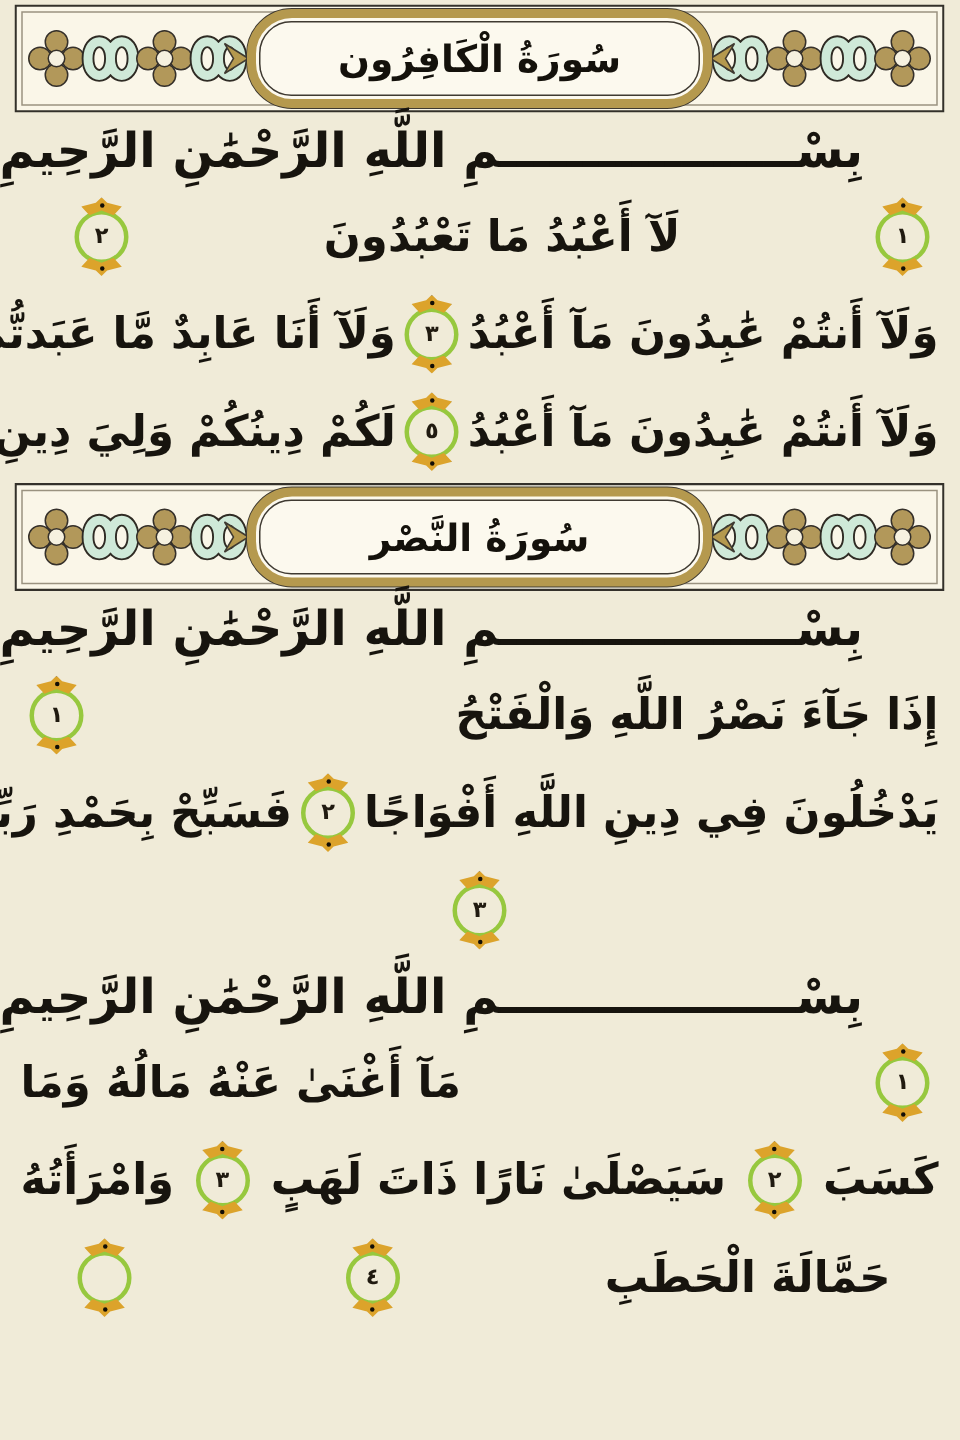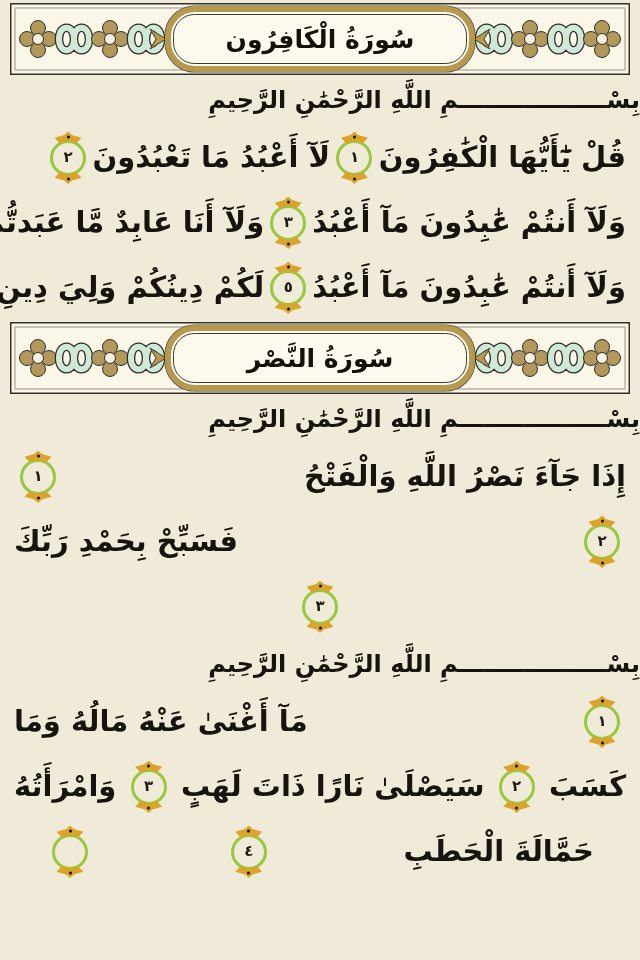--- a/index.html
+++ b/index.html
@@ -11,22 +11,22 @@
   }
   .page{width:640px;height:960px;direction:rtl;}
 
   
   .banner{margin:2px 10px 0;height:72px;}
   .banner.first{margin-top:3px;}
   .banner svg{display:block;width:620px;height:72px;}
 
   
   .bismillah{
-    height:50px;line-height:50px;text-align:right;
-    font-size:24px;font-weight:bold;color:#17140e;
+    height:50px;line-height:50px;text-align:left;
+    font-size:32px;font-weight:bold;color:#17140e;
     white-space:nowrap;
   }
 
   
   .line{
     display:flex;align-items:center;justify-content:space-between;
     height:65px;padding:0 14px;
     font-size:29px;font-weight:bold;color:#17140e;
     white-space:nowrap;
   }
@@ -107,21 +107,20 @@
   <section>
     <div class="banner first">
       <svg viewBox="0 0 620 72">
         <use href="#banner-frame"></use>
         <text x="310" y="45" text-anchor="middle" font-family="DejaVu Sans, sans-serif" font-size="25" font-weight="bold" fill="#14110b">سُورَةُ الْكَافِرُون</text>
       </svg>
     </div>
     <div class="bismillah">بِسْــــــــــــــــــمِ اللَّهِ الرَّحْمَٰنِ الرَّحِيمِ</div>
     <div>
       <div class="line end40">
-        <span class="txt">قُلْ يَٰٓأَيُّهَا الْكَٰفِرُونَ</span>
         <span class="aya">
             <span class="orn orn-top"></span>
             <span class="num">١</span>
             <span class="orn orn-bottom"></span>
           </span>
         <span class="txt">لَآ أَعْبُدُ مَا تَعْبُدُونَ</span>
         <span class="aya">
             <span class="orn orn-top"></span>
             <span class="num">٢</span>
             <span class="orn orn-bottom"></span>
@@ -161,20 +160,21 @@
     <div>
       <div class="line">
         <span class="txt">إِذَا جَآءَ نَصْرُ اللَّهِ وَالْفَتْحُ</span>
         <span class="aya">
             <span class="orn orn-top"></span>
             <span class="num">١</span>
             <span class="orn orn-bottom"></span>
           </span>
       </div>
       <div class="line">
+        <span class="txt">يَدْخُلُونَ فِي دِينِ اللَّهِ أَفْوَاجًا</span>
         <span class="aya">
             <span class="orn orn-top"></span>
             <span class="num">٢</span>
             <span class="orn orn-bottom"></span>
           </span>
         <span class="txt">فَسَبِّحْ بِحَمْدِ رَبِّكَ</span>
       </div>
       <div class="line center">
         <span class="aya">
             <span class="orn orn-top"></span>

